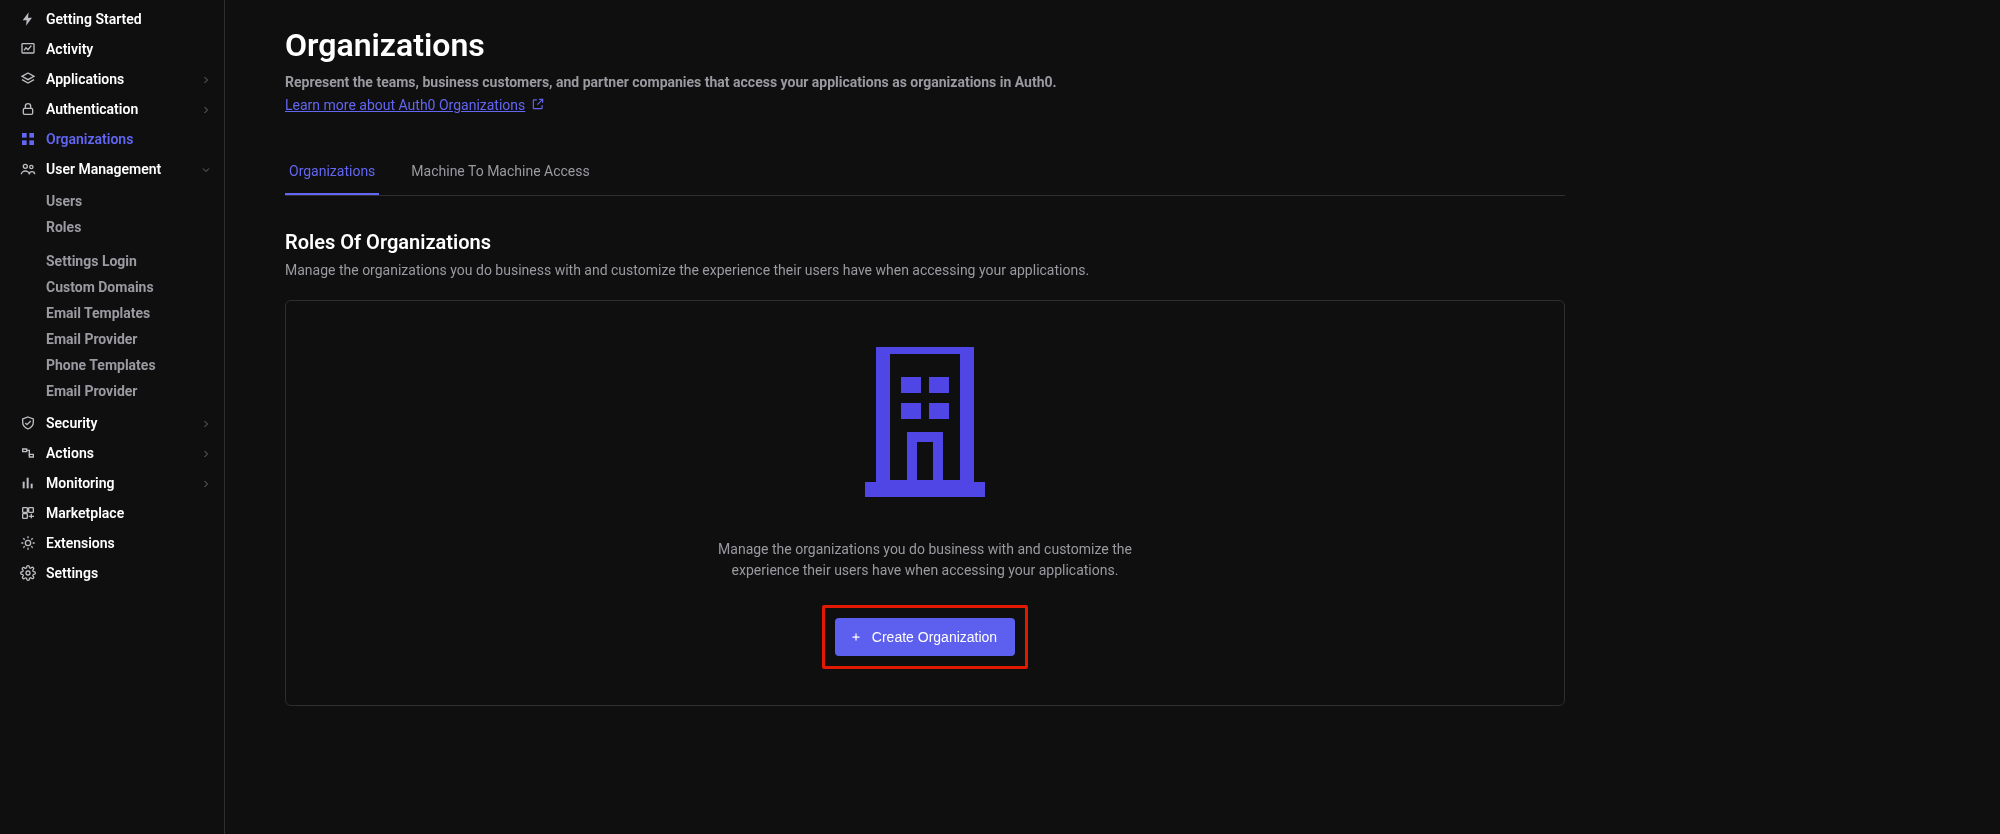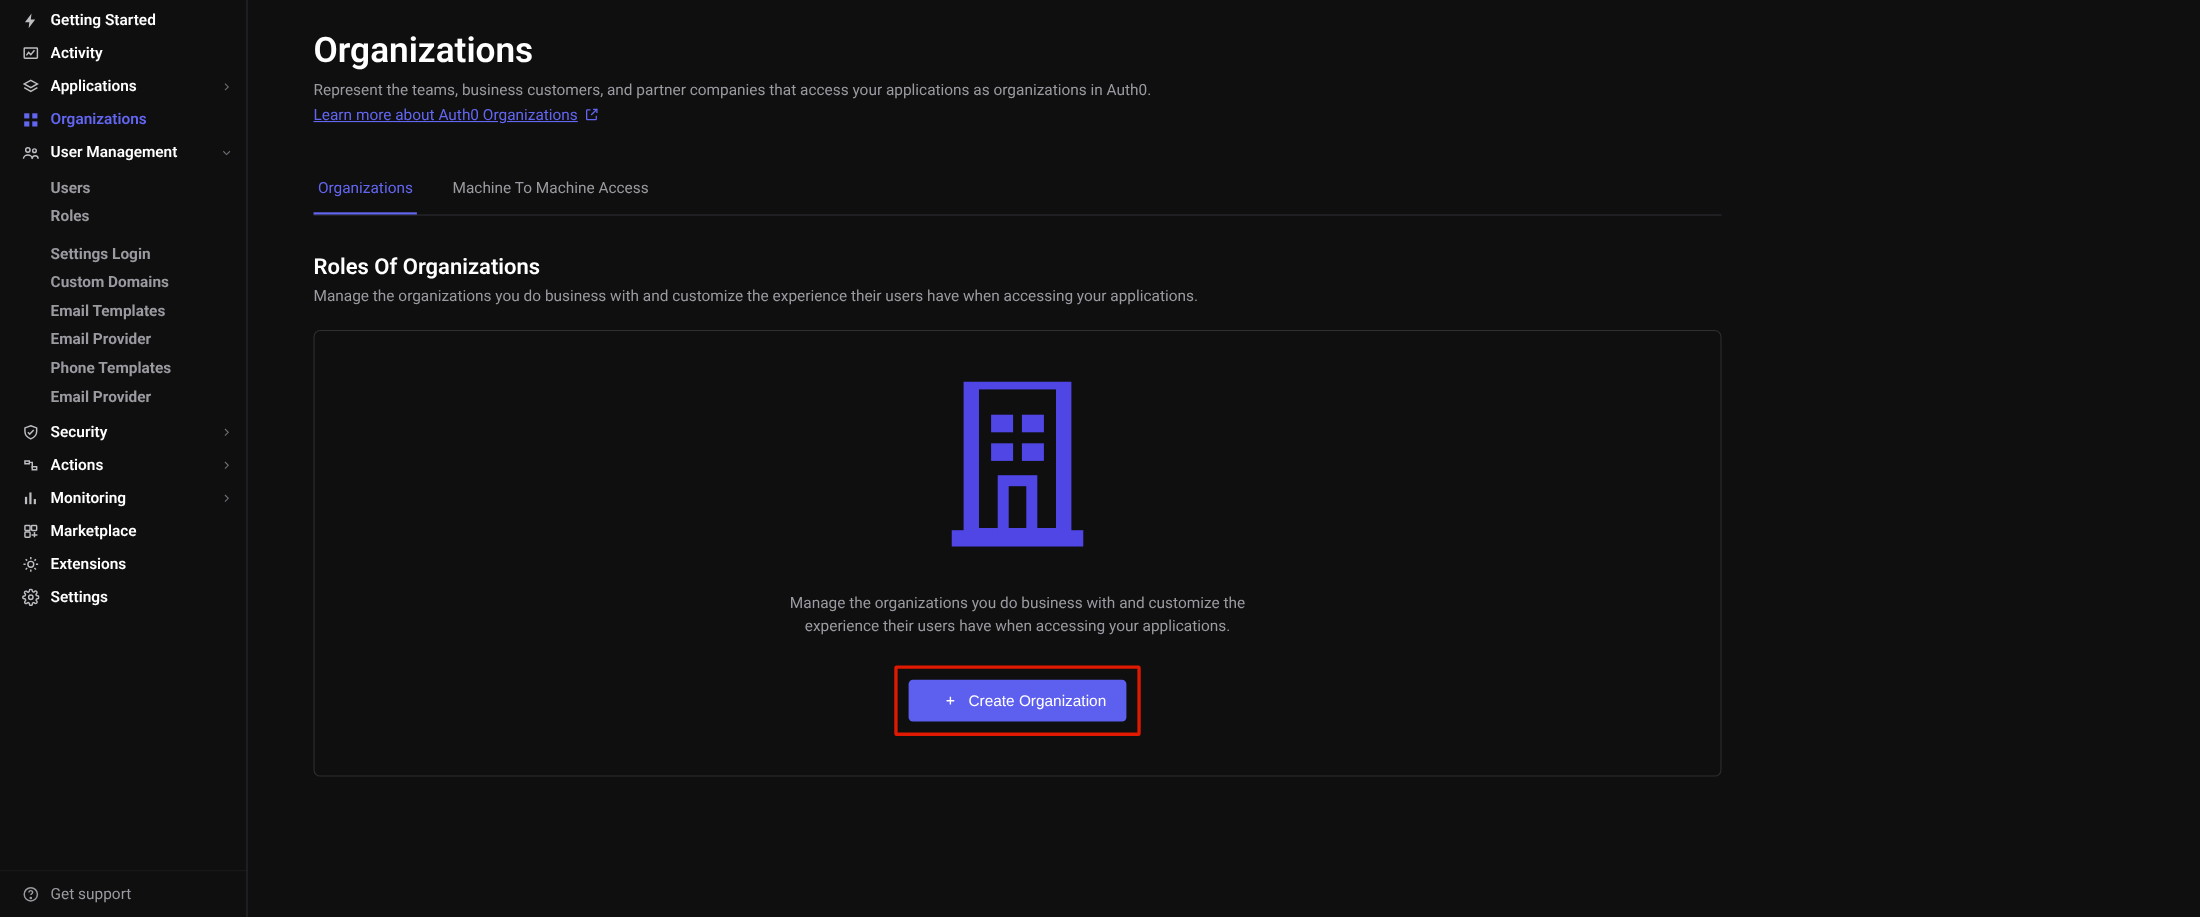--- a/index.html
+++ b/index.html
@@ -32,40 +32,40 @@
   .nav-sub{padding:4px 0 4px 0;}
   .nav-subitem{display:flex;align-items:center;padding:5px 12px 5px 46px;color:var(--text-muted);
     font-weight:700;cursor:pointer;}
   .nav-footer{border-top:1px solid rgba(255,255,255,0.04);padding:6px 0;}
   .nav-footer .nav-item{font-weight:400;color:var(--text-muted);}
   .nav-footer .nav-item .icon{color:var(--text-muted);}
 
   
   .main{flex:1;padding:10px 60px 40px 60px;max-width:1400px;}
   h1{font-size:32px;font-weight:600;margin:16px 0 8px 0;}
-  .page-desc{color:var(--text-muted);margin:0 0 4px 0;line-height:1.5;}
+  .page-desc{color:var(--text-muted);margin:0 0 4px 0;line-height:1.5;font-weight:bold;}
   .learn-link{color:var(--accent-link);text-decoration:underline;display:inline-flex;align-items:flex-start;gap:6px;}
   .learn-link svg{width:14px;height:14px;}
   
   .tabs{display:flex;border-bottom:1px solid var(--border);margin-top:38px;}
   .tab{padding:12px 4px 14px 4px;margin-right:28px;color:var(--text-muted);cursor:pointer;
     border-bottom:2px solid transparent;font-weight:400;}
   .tab.active{color:var(--accent-link);border-bottom-color:var(--accent-link);}
   
   h2{font-size:20px;font-weight:600;margin:34px 0 8px 0;}
   .section-desc{color:var(--text-muted);margin:0 0 22px 0;}
   
   .panel{border:1px solid var(--border);border-radius:6px;padding:46px 20px 36px 20px;
     display:flex;flex-direction:column;align-items:center;text-align:center;}
   .panel .illus{width:120px;height:150px;margin-bottom:28px;}
   .panel .illus svg{width:100%;height:100%;display:block;}
   .panel-desc{color:var(--text-muted);max-width:440px;line-height:1.5;margin-bottom:24px;}
   .create-wrap{padding:10px;border:3px solid var(--highlight);border-radius:2px;display:inline-block;}
   .btn-primary{background:var(--accent);color:#fff;border:none;border-radius:4px;
-    padding:11px 18px 11px 32px;font-size:14px;font-weight:500;display:inline-flex;align-items:center;
+    padding:11px 18px 11px 15px;font-size:14px;font-weight:500;display:inline-flex;align-items:center;
     gap:10px;cursor:pointer;}
   .btn-primary svg{width:12px;height:12px;}
 </style>
 </head>
 <body>
 
 <aside class="sidebar">
   <nav class="nav" id="sidebar-nav">
       <div class="nav-item">
         <span class="icon">
@@ -85,20 +85,32 @@
         <span class="label">Activity</span>
       </div>
       <div class="nav-item">
         <span class="icon">
           <svg viewBox="0 0 24 24" fill="none" stroke="currentColor" stroke-width="2">
             <path d="M12 3l9 5-9 5-9-5 9-5z"></path>
             <path d="M3 13l9 5 9-5"></path>
           </svg>
         </span>
         <span class="label">Applications</span>
+        <span class="chevron"><svg viewBox="0 0 24 24" fill="none" stroke="currentColor" stroke-width="2">
+            <path d="M9 6l6 6-6 6"></path>
+          </svg></span>
+      </div>
+      <div class="nav-item">
+        <span class="icon">
+          <svg viewBox="0 0 24 24" fill="none" stroke="currentColor" stroke-width="2">
+            <rect x="5" y="11" width="14" height="9" rx="2"></rect>
+            <path d="M8 11V8a4 4 0 018 0v3"></path>
+          </svg>
+        </span>
+        <span class="label">Authentication</span>
         <span class="chevron"><svg viewBox="0 0 24 24" fill="none" stroke="currentColor" stroke-width="2">
             <path d="M9 6l6 6-6 6"></path>
           </svg></span>
       </div>
       <div class="nav-item active">
         <span class="icon">
           <svg viewBox="0 0 24 24" fill="currentColor">
             <rect x="3" y="3" width="7" height="7"></rect>
             <rect x="14" y="3" width="7" height="7"></rect>
             <rect x="3" y="14" width="7" height="7"></rect>
@@ -193,32 +205,20 @@
       <div class="nav-item">
         <span class="icon">
           <svg viewBox="0 0 24 24" fill="none" stroke="currentColor" stroke-width="2">
             <circle cx="12" cy="12" r="3"></circle>
             <path d="M19.4 15a1.6 1.6 0 00.3 1.8l.1.1a2 2 0 11-2.8 2.8l-.1-.1a1.6 1.6 0 00-1.8-.3 1.6 1.6 0 00-1 1.5V21a2 2 0 01-4 0v-.1a1.6 1.6 0 00-1-1.5 1.6 1.6 0 00-1.8.3l-.1.1a2 2 0 11-2.8-2.8l.1-.1a1.6 1.6 0 00.3-1.8 1.6 1.6 0 00-1.5-1H3a2 2 0 010-4h.1a1.6 1.6 0 001.5-1 1.6 1.6 0 00-.3-1.8l-.1-.1a2 2 0 112.8-2.8l.1.1a1.6 1.6 0 001.8.3H9a1.6 1.6 0 001-1.5V3a2 2 0 014 0v.1a1.6 1.6 0 001 1.5 1.6 1.6 0 001.8-.3l.1-.1a2 2 0 112.8 2.8l-.1.1a1.6 1.6 0 00-.3 1.8V9c.3.6.9 1 1.5 1H21a2 2 0 010 4h-.1a1.6 1.6 0 00-1.5 1z"></path>
           </svg>
         </span>
         <span class="label">Settings</span>
       </div>
     </nav>
-  <div class="nav-footer">
-    <div class="nav-item">
-      <span class="icon">
-        <svg viewBox="0 0 24 24" fill="none" stroke="currentColor" stroke-width="2">
-            <circle cx="12" cy="12" r="9"></circle>
-            <path d="M9.5 9.5a2.5 2.5 0 015 0c0 1.5-2.5 2-2.5 3.5"></path>
-            <circle cx="12" cy="17" r="0.8" fill="currentColor"></circle>
-          </svg>
-      </span>
-      <span class="label">Get support</span>
-    </div>
-  </div>
 </aside>
 
 <main class="main">
   <h1>Organizations</h1>
   <p class="page-desc">Represent the teams, business customers, and partner companies that access your applications as organizations in Auth0.</p>
   <a href="#" class="learn-link">
     <span>Learn more about Auth0 Organizations</span>
     <svg viewBox="0 0 24 24" fill="none" stroke="currentColor" stroke-width="2">
         <path d="M14 4h6v6"></path>
         <path d="M20 4l-9 9"></path>

